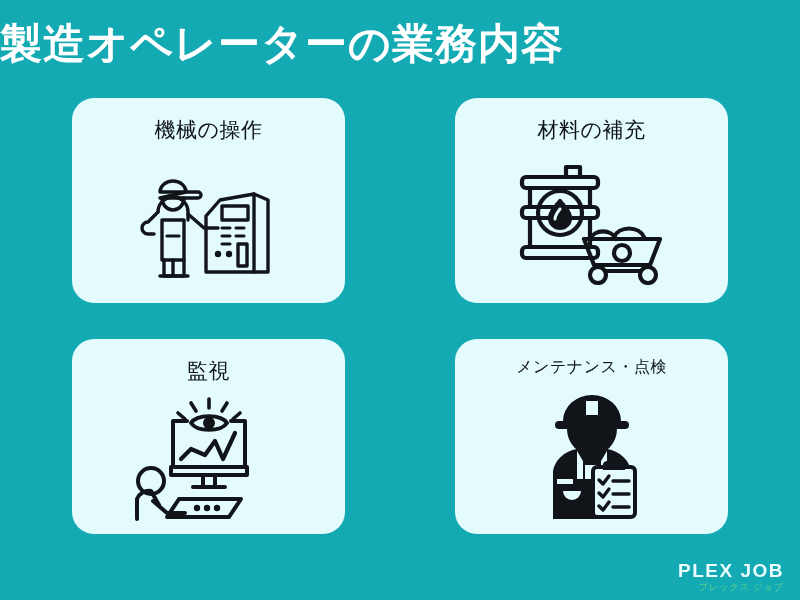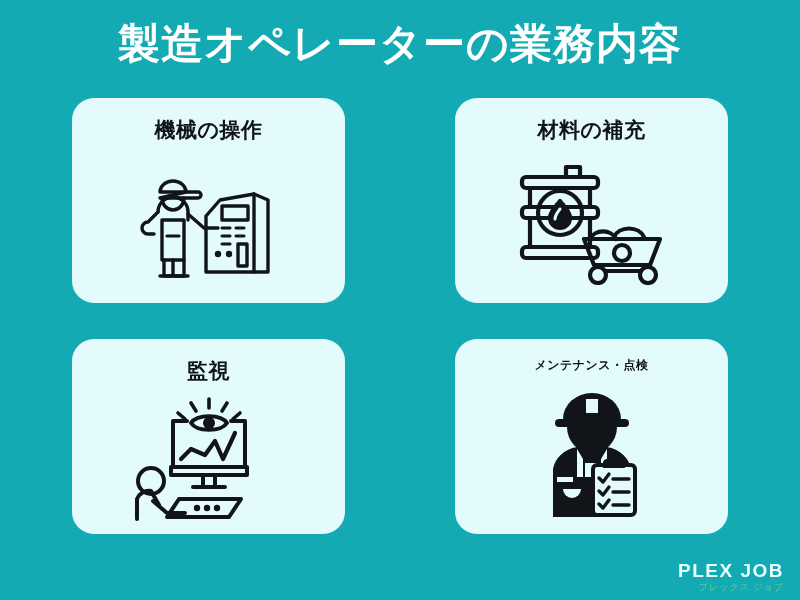--- a/index.html
+++ b/index.html
@@ -8,21 +8,21 @@
     font-family:"Liberation Sans", sans-serif;
     background:#14aab3;
     position:relative;
     overflow:hidden;
   }
 
   .title {
     position:absolute;
     left:0; top:18px;
     width:800px;
-    text-align:center;
+    text-align:left;
     color:#ffffff;
     font-size:42px;
     font-weight:bold;
     letter-spacing:1px;
     line-height:1.25;
     white-space:nowrap;
   }
 
   .grid {
     position:absolute;
@@ -40,27 +40,27 @@
     border-radius:22px;
     position:relative;
     display:flex;
     flex-direction:column;
     align-items:center;
   }
 
   .card-label {
     margin-top:18px;
     font-size:21px;
-    font-weight:bold;
+    font-weight:normal;
     color:#101418;
     text-align:left;
     white-space:nowrap;
     letter-spacing:0.5px;
   }
-  .card-label.wide { font-size:12px; }
+  .card-label.wide { font-size:16px; }
 
   .icon-wrap {
     flex:1;
     width:100%;
     display:flex;
     align-items:center;
     justify-content:center;
   }
   .icon-wrap svg { display:block; }
 

